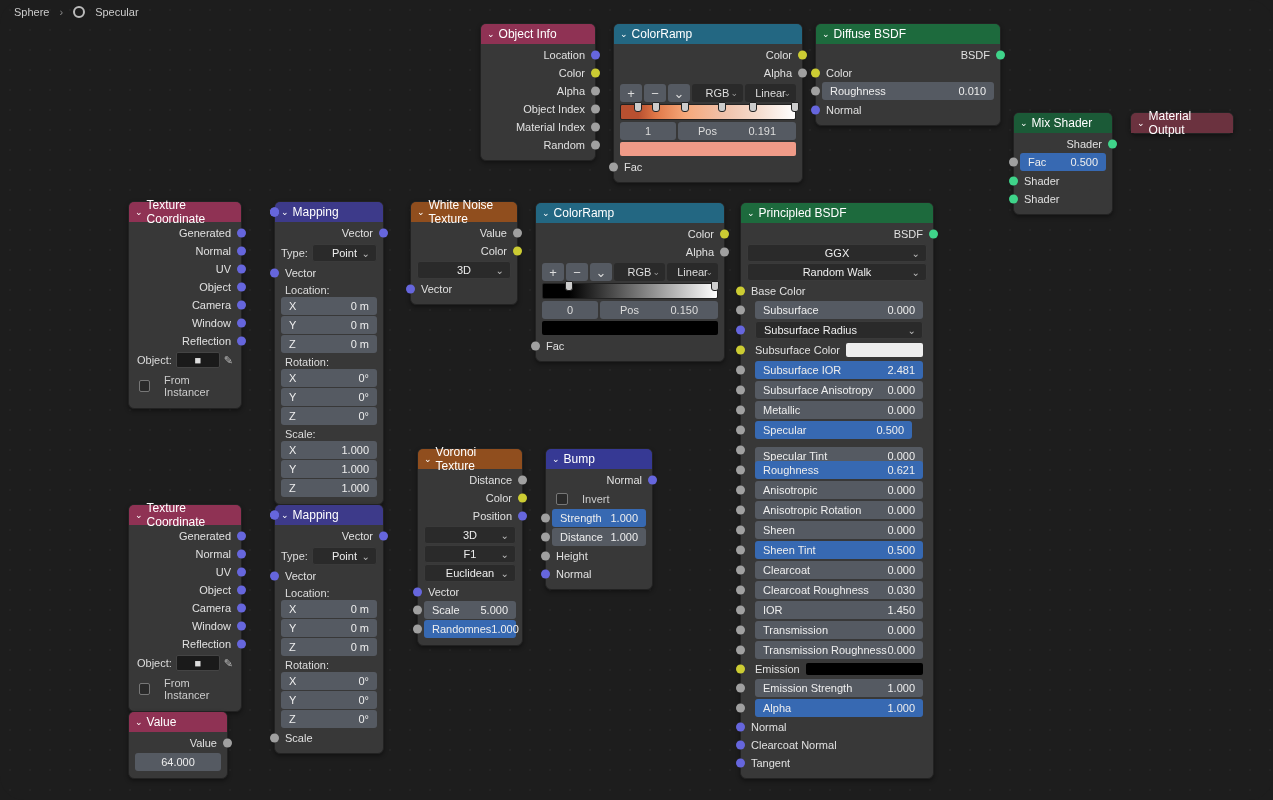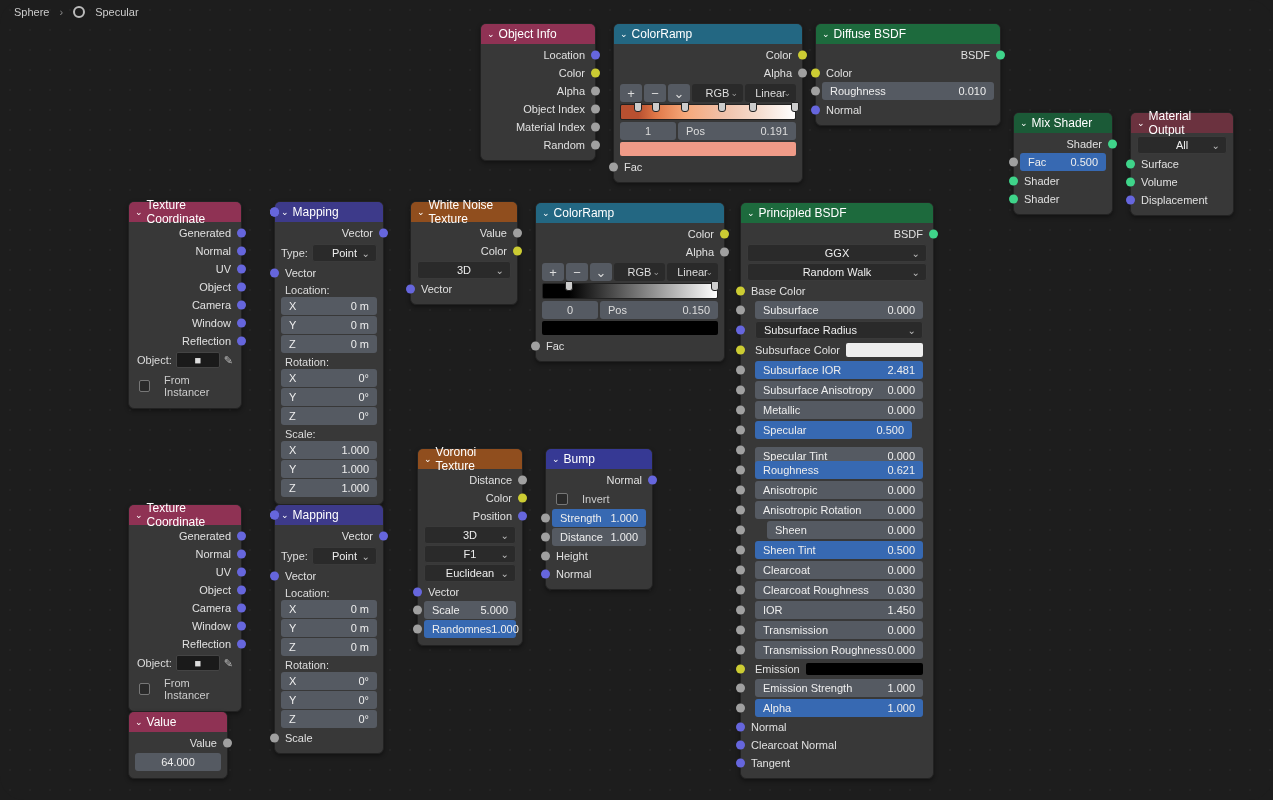--- a/index.html
+++ b/index.html
@@ -47,21 +47,21 @@
   .chk { display:flex; gap:14px; align-items:center; padding:4px 10px; color:#ccc; }
   .chk .cb { width:12px; height:12px; border:1px solid #777; border-radius:2px; background:#2a2a2a; }
   .btnrow { display:flex; gap:2px; margin:2px 6px; }
   .btnrow .mini { background:#555a62; height:18px; flex:0 0 22px; display:flex; align-items:center; justify-content:center; border-radius:3px; font-size:13px; color:#ddd; }
   .btnrow .sel { flex:1; background:#2a2a2a; height:18px; border-radius:3px; display:flex; align-items:center; justify-content:center; font-size:11px; position:relative;}
   .btnrow .sel::after{content:"⌄"; position:absolute; right:5px; font-size:9px; color:#999;}
   .ramp { height:16px; margin:2px 6px; border:1px solid #222; border-radius:2px; position:relative; }
   .ramp .stop { position:absolute; top:-3px; width:8px; height:10px; background:#ccc; border:1px solid #222; border-radius:1px 1px 3px 3px; transform:translateX(-50%);}
   .posrow { display:flex; gap:2px; margin:2px 6px; }
   .posrow .n { background:#555a62; height:18px; display:flex; align-items:center; justify-content:center; border-radius:3px; flex:0 0 56px; }
-  .posrow .p { background:#555a62; height:18px; display:flex; align-items:center; border-radius:3px; flex:1; padding:0 8px; justify-content:space-between;}
+  .posrow .p { background:#555a62; height:18px; display:flex; align-items:center; border-radius:3px; flex:1; padding:0 20px; justify-content:space-between;}
 
   svg.wires { position:absolute; inset:0; pointer-events:none; }
   svg.wires path { fill:none; stroke-width:2; }
   .w-vec { stroke:#776bd6; }
   .w-float { stroke:#a0a0a0; }
   .w-col { stroke:#c7c24b; }
   .w-sh { stroke:#3fd48a; }
 </style>
 </head>
 <body>
@@ -224,37 +224,20 @@
           <span class="lbl">Shader</span>
         </div>
   </div>
 </div>
 
 <div class="node" style="left:1130px; top:112px; width:104px;">
   <div class="hdr h-maroon">
         <span class="caret">⌄</span>
         <span>Material Output</span>
       </div>
-  <div class="body">
-    <div class="field sel">All</div>
-    <div id="matout-ins">
-          <div class="row left">
-            <span class="sock in s-sh"></span>
-            <span class="lbl">Surface</span>
-          </div>
-          <div class="row left">
-            <span class="sock in s-sh"></span>
-            <span class="lbl">Volume</span>
-          </div>
-          <div class="row left">
-            <span class="sock in s-vec"></span>
-            <span class="lbl">Displacement</span>
-          </div>
-        </div>
-  </div>
 </div>
 
 <div class="node" style="left:128px; top:201px; width:114px;">
   <div class="hdr h-red">
         <span class="caret">⌄</span>
         <span>Texture Coordinate</span>
       </div>
   <div class="body">
     <div id="tc1-outs">
           <div class="row right">
@@ -503,21 +486,21 @@
         </div>
         <div class="row" style="height:20px">
           <span class="sock in s-float"></span>
           <div class="field " style="flex:1;margin:0 0 0 4px">
             <span>Anisotropic Rotation</span>
             <span class="v">0.000</span>
           </div>
         </div>
         <div class="row" style="height:20px">
           <span class="sock in s-float"></span>
-          <div class="field " style="flex:1;margin:0 0 0 16px">
+          <div class="field " style="flex:1;margin:0 0 0 4px">
             <span>Sheen</span>
             <span class="v">0.000</span>
           </div>
         </div>
         <div class="row" style="height:20px">
           <span class="sock in s-float"></span>
           <div class="field blue" style="flex:1;margin:0 0 0 4px">
             <span>Sheen Tint</span>
             <span class="v">0.500</span>
           </div>

